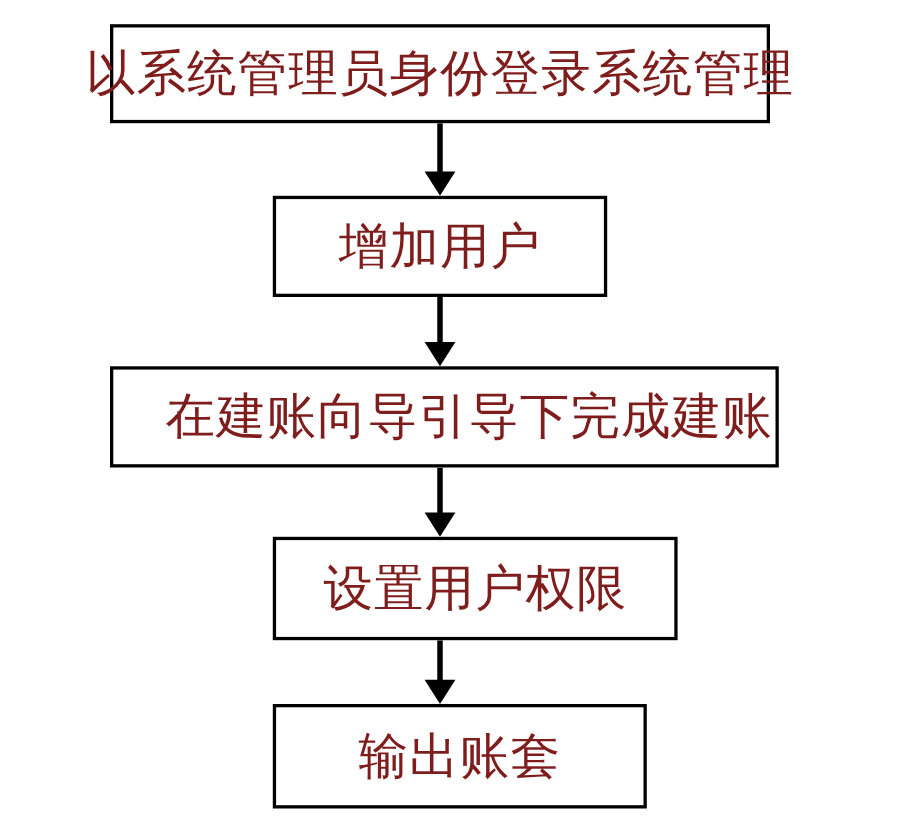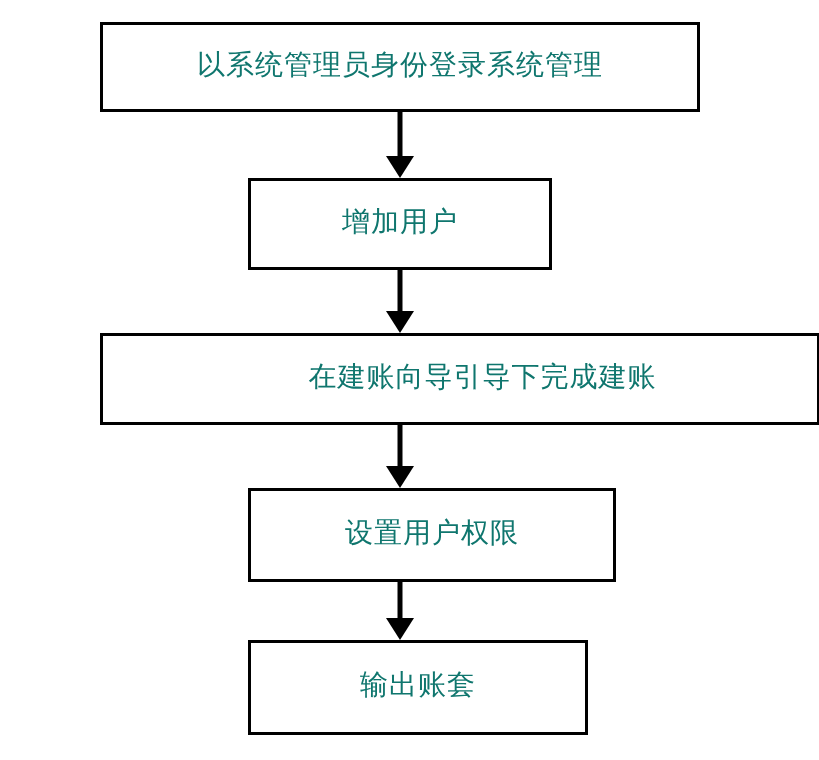--- a/index.html
+++ b/index.html
@@ -19,24 +19,24 @@
     position: absolute;
     box-sizing: border-box;
     background: #ffffff;
     border: 3px solid #000000;
     display: flex;
     align-items: center;
     justify-content: center;
     text-align: center;
   }
   .node-label {
-    font-family: Liberation Mono, monospace;
-    font-size: 28px;
+    font-family: Liberation Sans, sans-serif;
+    font-size: 45px;
     line-height: 1.1;
-    color: #0f766e;
+    color: #7f1d1d;
     letter-spacing: 1px;
     white-space: nowrap;
   }
   .connector {
     position: absolute;
   }
   .connector svg {
     display: block;
   }
 </style>
@@ -60,21 +60,21 @@
     <span class="node-label">增加用户</span>
   </div>
 
   <div class="connector" style="left:384px; top:270px; width:32px; height:63px;">
     <svg width="32" height="63" viewBox="0 0 32 63" aria-hidden="true">
       <line x1="16" y1="0" x2="16" y2="43" stroke="#000000" stroke-width="5"></line>
       <polygon points="2,41 30,41 16,63" fill="#000000"></polygon>
     </svg>
   </div>
 
-  <div class="node" style="left:100px; top:333px; width:720px; height:92px;padding-left:45px;">
+  <div class="node" style="left:100px; top:333px; width:608px; height:92px;padding-left:45px;">
     <span class="node-label">在建账向导引导下完成建账</span>
   </div>
 
   <div class="connector" style="left:384px; top:425px; width:32px; height:63px;">
     <svg width="32" height="63" viewBox="0 0 32 63" aria-hidden="true">
       <line x1="16" y1="0" x2="16" y2="43" stroke="#000000" stroke-width="5"></line>
       <polygon points="2,41 30,41 16,63" fill="#000000"></polygon>
     </svg>
   </div>
 

